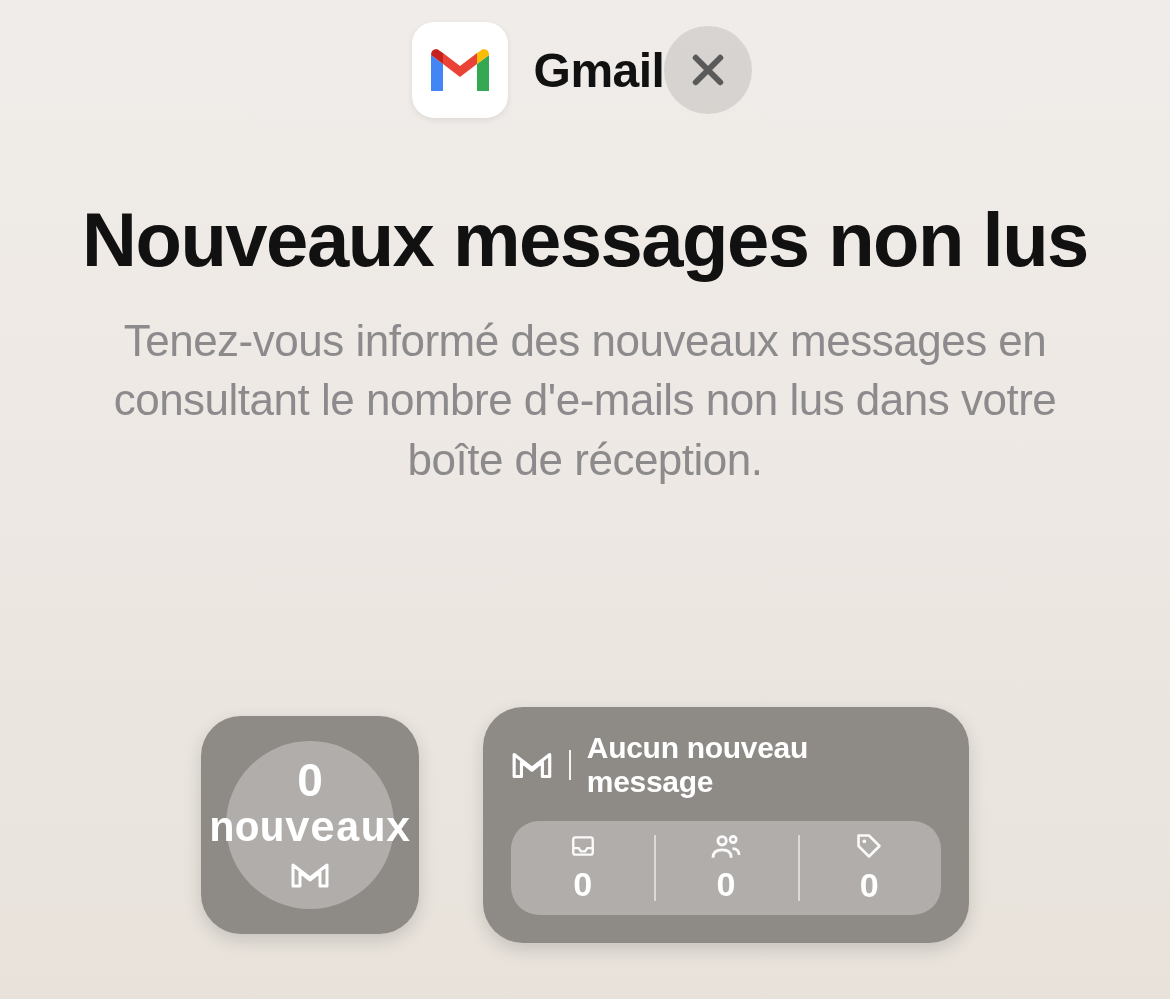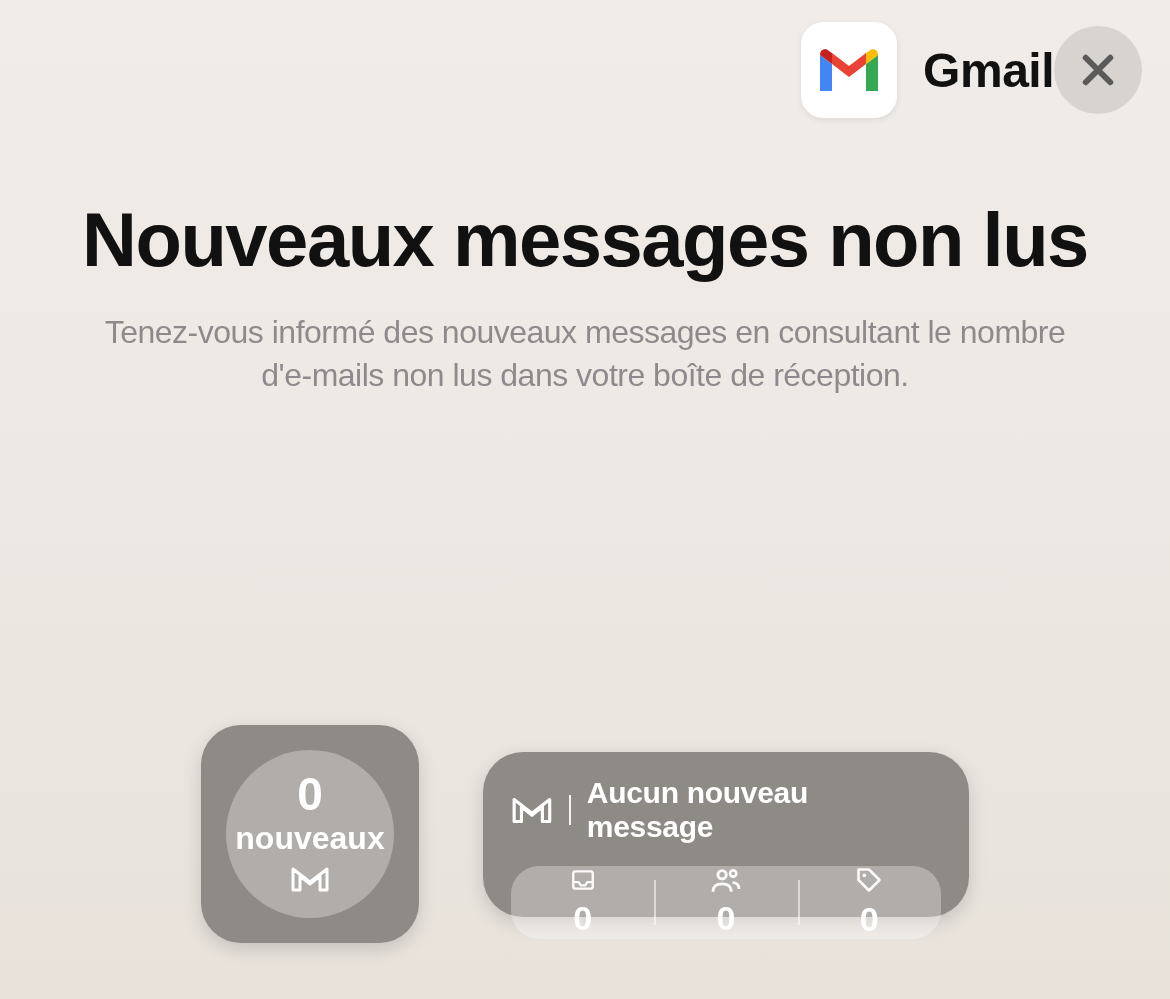--- a/index.html
+++ b/index.html
@@ -13,21 +13,21 @@
     }
     .container {
       width: 100%;
       height: 100%;
       padding: 22px 22px 0 22px;
       position: relative;
     }
     .header {
       display: flex;
       align-items: center;
-      justify-content: flex-end;
+      justify-content: center;
     }
     .app-label {
       display: flex;
       align-items: center;
       gap: 26px;
     }
     .app-icon {
       width: 96px;
       height: 96px;
       background: #fff;
@@ -63,21 +63,21 @@
     }
     .title {
       font-size: 76px;
       font-weight: 800;
       color: #111;
       letter-spacing: -1.5px;
       margin-top: 20px;
     }
     .subtitle {
       margin-top: 28px;
-      font-size: 32px;
+      font-size: 44px;
       line-height: 1.35;
       color: rgba(60,60,67,0.55);
       font-weight: 400;
       letter-spacing: -0.5px;
       padding: 0 30px;
     }
     .widgets {
       position: absolute;
       bottom: 56px;
       left: 0;
@@ -107,29 +107,30 @@
       align-items: center;
       justify-content: center;
       color: #fff;
     }
     .circle .count {
       font-size: 46px;
       font-weight: 700;
       line-height: 1;
     }
     .circle .label {
-      font-size: 32px;
+      font-size: 42px;
       font-weight: 700;
       line-height: 1.1;
       margin-top: 4px;
+      font-family: Liberation Mono, monospace;
     }
     .circle .m { margin-top: 8px; }
     .widget-medium {
       width: 486px;
-      height: 165px;
+      height: 236px;
       border-radius: 40px;
       background: #8e8a86;
       padding: 24px 28px 28px 28px;
       display: flex;
       flex-direction: column;
       gap: 22px;
       box-shadow: 0 6px 18px rgba(0,0,0,0.15);
     }
     .wm-header {
       display: flex;

